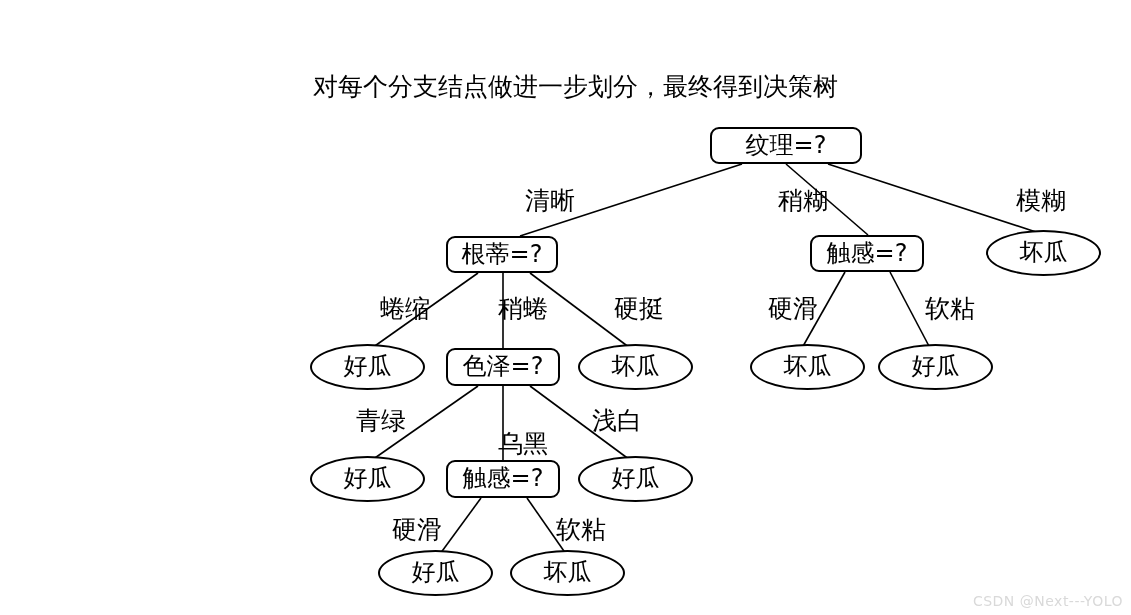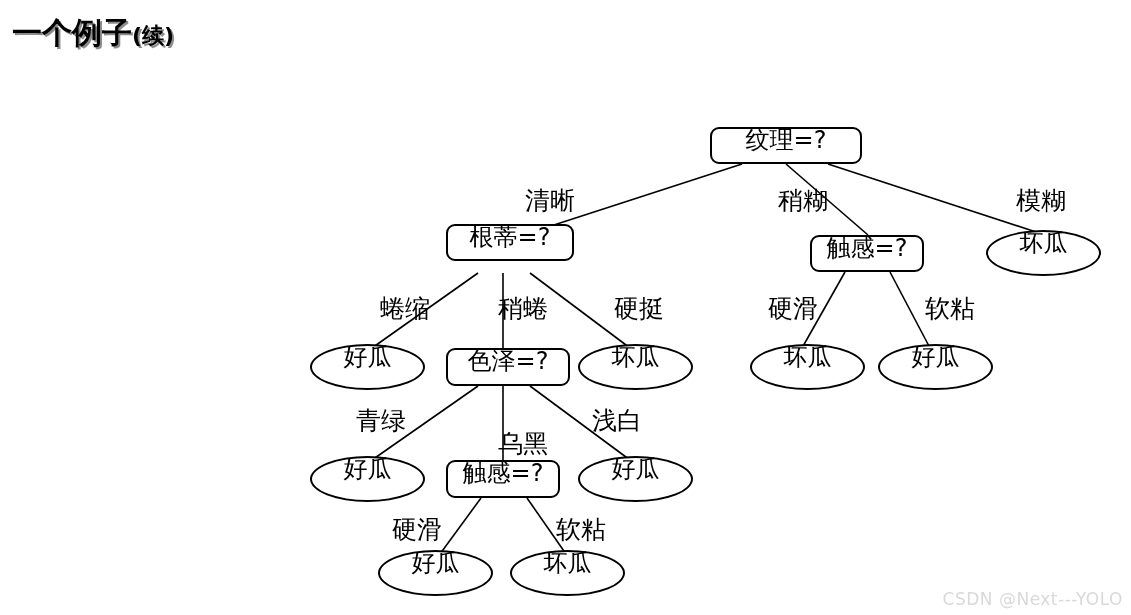--- a/index.html
+++ b/index.html
@@ -62,21 +62,21 @@
     left: 0; top: 0;
     width: 1131px;
     height: 615px;
   }
 
   
   .node {
     position: absolute;
     box-sizing: border-box;
     display: flex;
-    align-items: flex-start;
+    align-items: center;
     justify-content: center;
     background: #ffffff;
     border: 2px solid #000000;
     white-space: nowrap;
     font-size: 24px;
     line-height: 1;
     z-index: 3;
   }
   .node.decision {
     border-radius: 9px;
@@ -97,35 +97,33 @@
     white-space: nowrap;
     background: transparent;
     z-index: 4;
   }
 
   
   #watermark {
     position: absolute;
     right: 8px;
     bottom: 6px;
-    font-size: 17px;
+    font-size: 14px;
     color: #d9d9d9;
     white-space: nowrap;
     letter-spacing: 0.5px;
   }
 </style>
 </head>
 <body>
 
 <div id="slide">
 
-  <div id="slide-title">
-    <span>一个例子</span><span class="suffix">(续)</span>
-  </div>
-
+
+  <div id="slide-subtitle">对每个分支结点做进一步划分，最终得到决策树</div>
 
   <div id="tree-canvas">
     <svg id="edge-layer" viewBox="0 0 1131 615" xmlns="http://www.w3.org/2000/svg">
         <line x1="742" y1="164" x2="520" y2="236" stroke="#000000" stroke-width="1.6"></line>
         <line x1="786" y1="164" x2="868" y2="235" stroke="#000000" stroke-width="1.6"></line>
         <line x1="828" y1="164" x2="1036" y2="232" stroke="#000000" stroke-width="1.6"></line>
         <line x1="478" y1="273" x2="372" y2="348" stroke="#000000" stroke-width="1.6"></line>
         <line x1="503" y1="273" x2="503" y2="348" stroke="#000000" stroke-width="1.6"></line>
         <line x1="530" y1="273" x2="630" y2="348" stroke="#000000" stroke-width="1.6"></line>
         <line x1="845" y1="272" x2="802" y2="348" stroke="#000000" stroke-width="1.6"></line>
@@ -133,33 +131,33 @@
         <line x1="478" y1="386" x2="372" y2="460" stroke="#000000" stroke-width="1.6"></line>
         <line x1="503" y1="386" x2="503" y2="460" stroke="#000000" stroke-width="1.6"></line>
         <line x1="530" y1="386" x2="630" y2="460" stroke="#000000" stroke-width="1.6"></line>
         <line x1="481" y1="498" x2="440" y2="554" stroke="#000000" stroke-width="1.6"></line>
         <line x1="527" y1="498" x2="566" y2="554" stroke="#000000" stroke-width="1.6"></line>
       </svg>
     <div id="node-layer">
         <div class="node decision" style="left: 710px; top: 127px; width: 152px; height: 37px;">
           <span class="node-label">纹理=?</span>
         </div>
-        <div class="node decision" style="left: 446px; top: 224px; width: 128px; height: 37px;">
+        <div class="node decision" style="left: 446px; top: 236px; width: 112px; height: 37px;">
           <span class="node-label">根蒂=?</span>
         </div>
         <div class="node decision" style="left: 810px; top: 235px; width: 114px; height: 37px;">
           <span class="node-label">触感=?</span>
         </div>
         <div class="node leaf" style="left: 986px; top: 230px; width: 115px; height: 46px;">
           <span class="node-label">坏瓜</span>
         </div>
         <div class="node leaf" style="left: 310px; top: 344px; width: 115px; height: 46px;">
           <span class="node-label">好瓜</span>
         </div>
-        <div class="node decision" style="left: 446px; top: 348px; width: 124px; height: 38px;">
+        <div class="node decision" style="left: 446px; top: 348px; width: 114px; height: 38px;">
           <span class="node-label">色泽=?</span>
         </div>
         <div class="node leaf" style="left: 578px; top: 344px; width: 115px; height: 46px;">
           <span class="node-label">坏瓜</span>
         </div>
         <div class="node leaf" style="left: 750px; top: 344px; width: 115px; height: 46px;">
           <span class="node-label">坏瓜</span>
         </div>
         <div class="node leaf" style="left: 878px; top: 344px; width: 115px; height: 46px;">
           <span class="node-label">好瓜</span>

